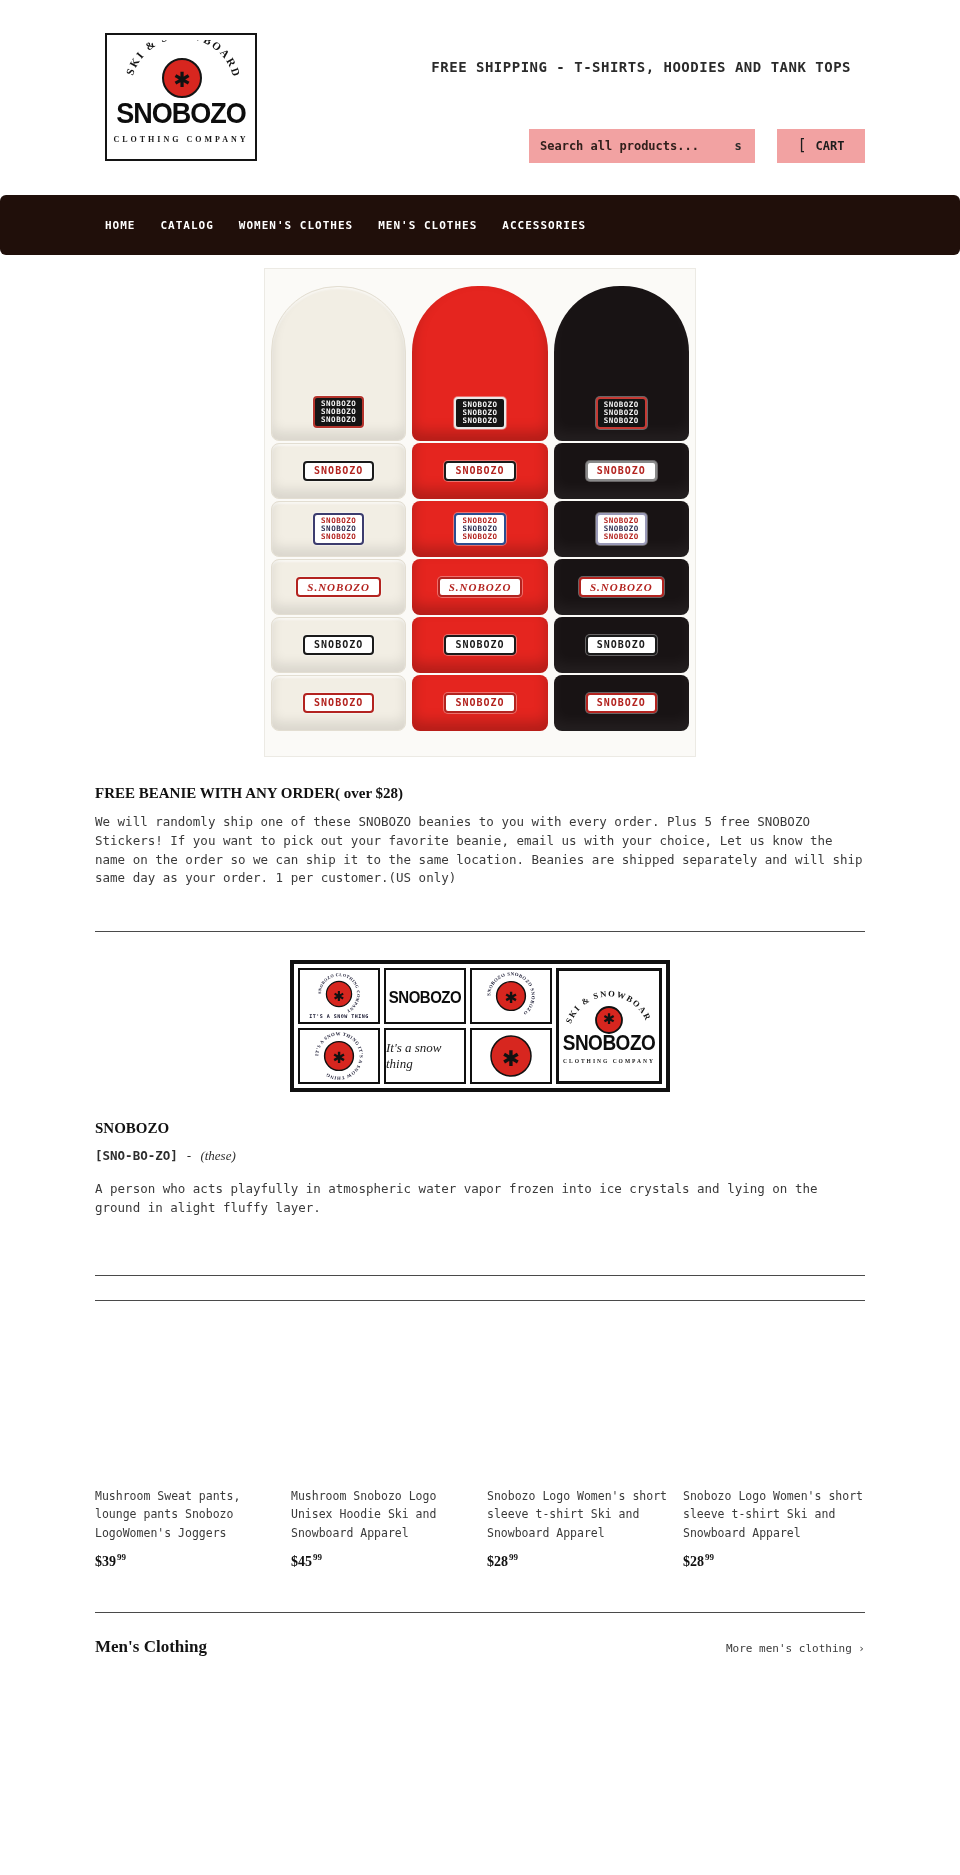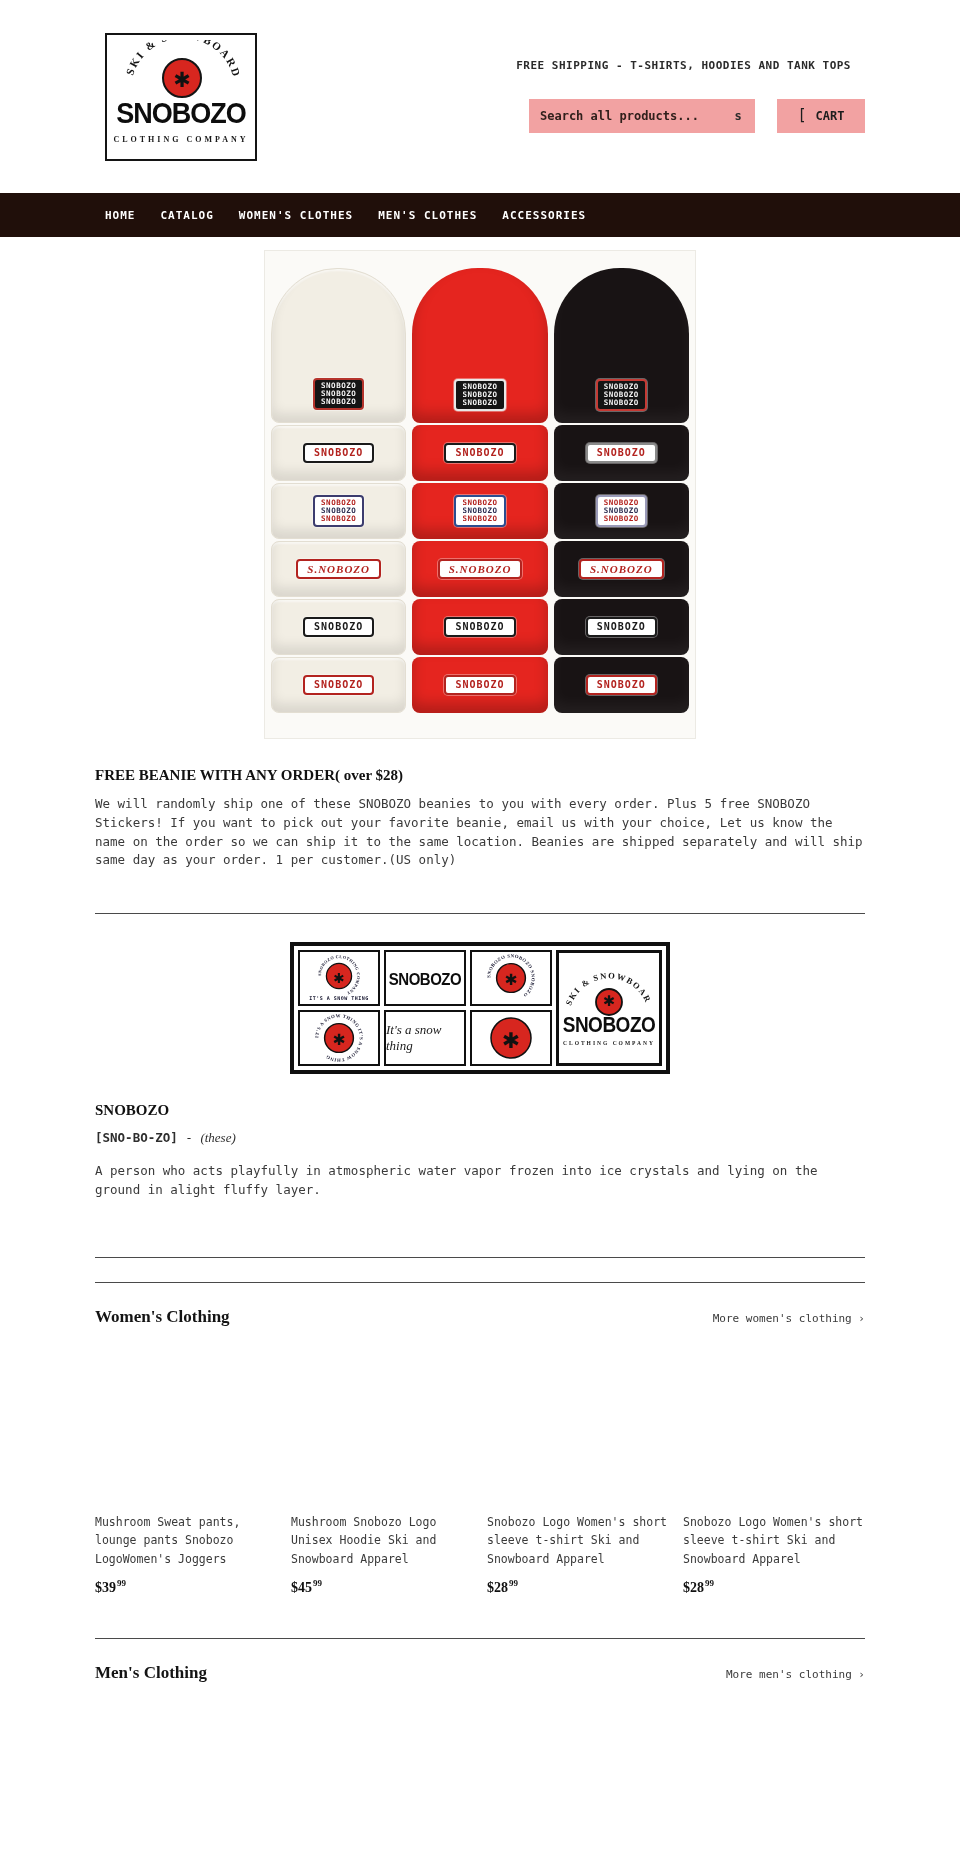--- a/index.html
+++ b/index.html
@@ -17,35 +17,35 @@
   .logo-circle { position:absolute; top:23px; left:55px; width:40px; height:40px; border-radius:50%;
     background:#d7261f; border:2px solid #141414; display:flex; align-items:center; justify-content:center; }
   .logo-snowflake { font-size:27px; line-height:1; color:#111; transform:translateY(-1px); }
   .logo-word { position:absolute; top:63px; left:0; width:100%; text-align:center;
     font-family:"Liberation Sans",sans-serif; font-weight:bold; font-size:27px; letter-spacing:-1px;
     transform:scaleY(1.12); color:#0d0d0d; }
   .logo-sub { position:absolute; top:100px; left:0; width:100%; text-align:center;
     font-family:"Liberation Serif",serif; font-weight:bold; font-size:8px; letter-spacing:3px; color:#1a1a1a; }
 
   .header-right { display:flex; flex-direction:column; align-items:flex-end; padding-top:26px; }
-  .announcement { font-size:11px; font-weight:bold; letter-spacing:.5px; color:#2b2b2b; margin-bottom:27px; padding-right:14px; }
-  .search-cart { display:flex; gap:22px; }
+  .announcement { font-size:14px; font-weight:bold; letter-spacing:.5px; color:#2b2b2b; margin-bottom:27px; padding-right:14px; }
+  .search-cart { display:flex; gap:22px;margin-top:27px; }
   .search-box { width:226px; height:34px; background:#f2a2a2; display:flex; align-items:center; }
   .search-input { flex:1; height:100%; background:transparent; border:none; outline:none;
     font-family:"DejaVu Sans Mono",monospace; font-size:12px; font-weight:bold; color:#31201c; padding:0 4px 0 11px; }
   .search-input::placeholder { color:#31201c; opacity:1; }
   .search-btn { width:34px; height:100%; background:transparent; border:none; cursor:pointer;
     font-family:"DejaVu Sans Mono",monospace; font-size:12px; font-weight:bold; color:#2b2b2b; }
   .cart-btn { width:88px; height:34px; background:#f2a2a2; border:none; cursor:pointer;
     display:flex; align-items:center; justify-content:center; gap:9px;
     font-family:"DejaVu Sans Mono",monospace; font-size:12px; font-weight:bold; color:#1d1d1d; }
   .cart-glyph { font-size:15px; font-weight:normal; transform:translateY(-1px); }
 
   
-  .nav { background:#200f0a; height:44px; margin-top:32px; }
+  .nav { background:#200f0a; height:60px; margin-top:32px;border-radius:6px; }
   .nav-inner { width:770px; margin:0 auto; height:100%; display:flex; align-items:center; gap:25px; padding-left:10px; }
   .nav-link { color:#fff; font-size:11px; font-weight:bold; letter-spacing:1px; text-decoration:none; cursor:pointer; }
 
   
   .hero { width:432px; height:489px; margin:13px auto 0; background:#fbfaf7; border:1px solid #eceae4;
     display:flex; justify-content:center; gap:6px; padding:17px 6px 0; }
   .stack { width:136px; display:flex; flex-direction:column; }
   .piece { position:relative; display:flex; align-items:center; justify-content:center; }
   .crown { height:155px; border-radius:66px 66px 8px 8px; margin-bottom:2px; }
   .crown .patch { position:absolute; bottom:12px; }
@@ -327,24 +327,20 @@
   <div class="container">
       <hr class="hr hr-2">
     </div>
 
 
   <div class="container">
       <hr class="hr hr-3">
     </div>
 
   <section class="container">
-    <div class="collection-head">
-      <h2 class="collection-title">Women's Clothing</h2>
-      <a class="more-link">More women's clothing ›</a>
-    </div>
     <div class="product-grid">
         <a class="product-card">
           <div class="product-image"></div>
           <div class="product-title">Mushroom Sweat pants, lounge pants Snobozo LogoWomen's Joggers</div>
           <div class="product-price"><span>$39</span><sup>99</sup></div>
         </a>
         <a class="product-card">
           <div class="product-image"></div>
           <div class="product-title">Mushroom Snobozo Logo Unisex Hoodie Ski and Snowboard Apparel</div>
           <div class="product-price"><span>$45</span><sup>99</sup></div>

